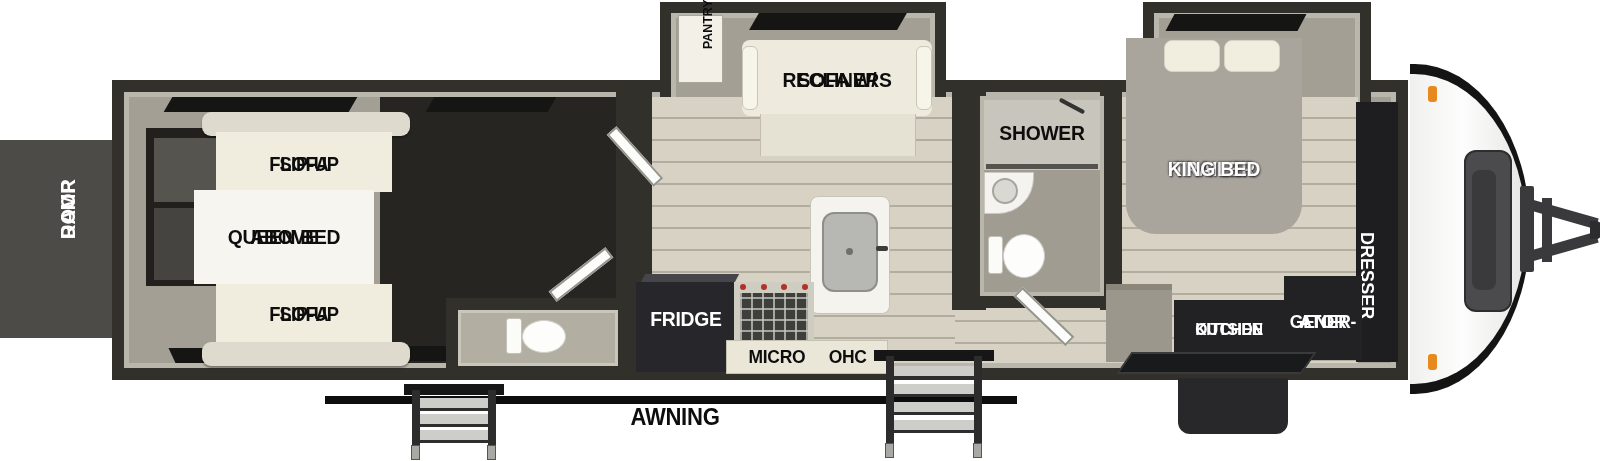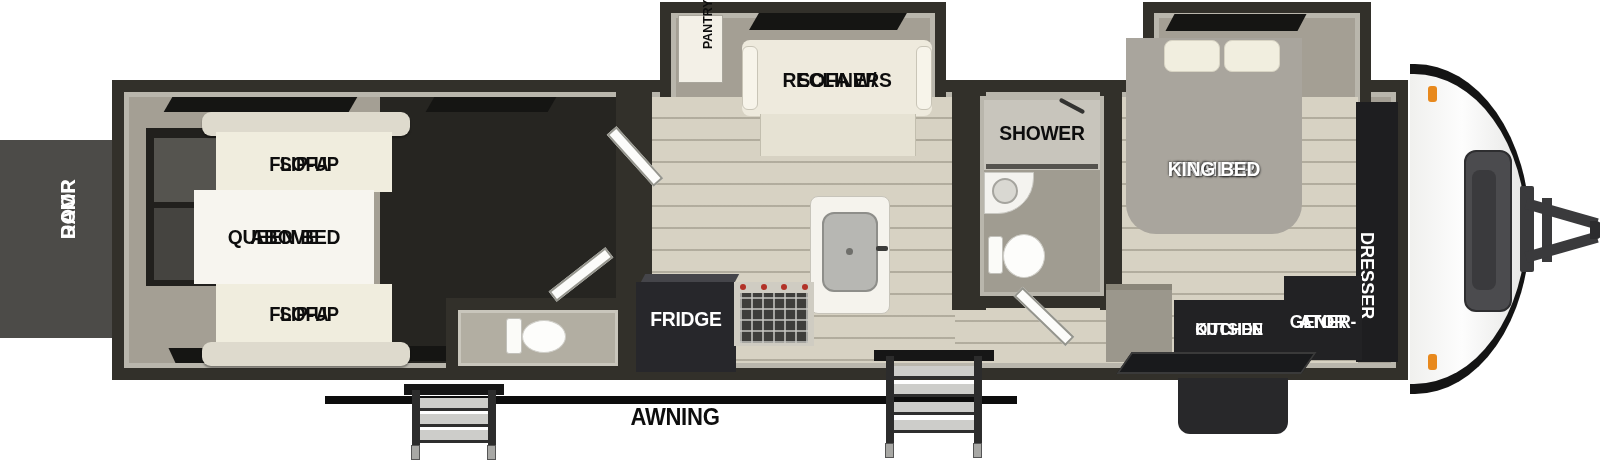--- a/index.html
+++ b/index.html
@@ -143,20 +143,24 @@
   <div style="left:740px; top:284px; width:68px; height:6px; display:flex; justify-content:space-between;">
     <i style="position:static; width:6px; height:6px; border-radius:50%; background:#b23228; display:block;"></i>
     <i style="position:static; width:6px; height:6px; border-radius:50%; background:#b23228; display:block;"></i>
     <i style="position:static; width:6px; height:6px; border-radius:50%; background:#b23228; display:block;"></i>
     <i style="position:static; width:6px; height:6px; border-radius:50%; background:#b23228; display:block;"></i>
   </div>
   <div style="left:740px; top:293px; width:68px; height:50px; background:#3e3e3b;
        background-image:repeating-linear-gradient(0deg, rgba(200,200,195,.75) 0 2px, rgba(0,0,0,0) 2px 11px),
                         repeating-linear-gradient(90deg, rgba(200,200,195,.75) 0 2px, rgba(0,0,0,0) 2px 11px);"></div>
 
+  <div style="left:726px; top:340px; width:162px; height:34px; background:#ebe7d8; border:1px solid #c5c1b1; display:flex; align-items:center; justify-content:space-evenly;">
+    <span class="lbl" style="position:static; font-size:19px;">MICRO</span>
+    <span class="lbl" style="position:static; font-size:19px;">OHC</span>
+  </div>
 
   <div class="wall" style="left:952px; top:92px; width:34px; height:218px;"></div>
   <div class="wall" style="left:1100px; top:92px; width:22px; height:218px;"></div>
   <div class="wall" style="left:952px; top:292px; width:170px; height:16px;"></div>
   <div class="trim" style="left:980px; top:96px; width:124px; height:200px;"></div>
   <div style="left:984px; top:100px; width:116px; height:70px; background:#c8c5bc;"></div>
   <div style="left:984px; top:170px; width:116px; height:122px; background:#a09c91;"></div>
   <div style="left:1058px; top:104px; width:28px; height:4px; background:#333331; border-radius:2px; transform:rotate(28deg);"></div>
   <div class="lbl" style="left:980px; top:120px; width:124px; height:26px; font-size:21px;">
     <span>SHOWER</span>

